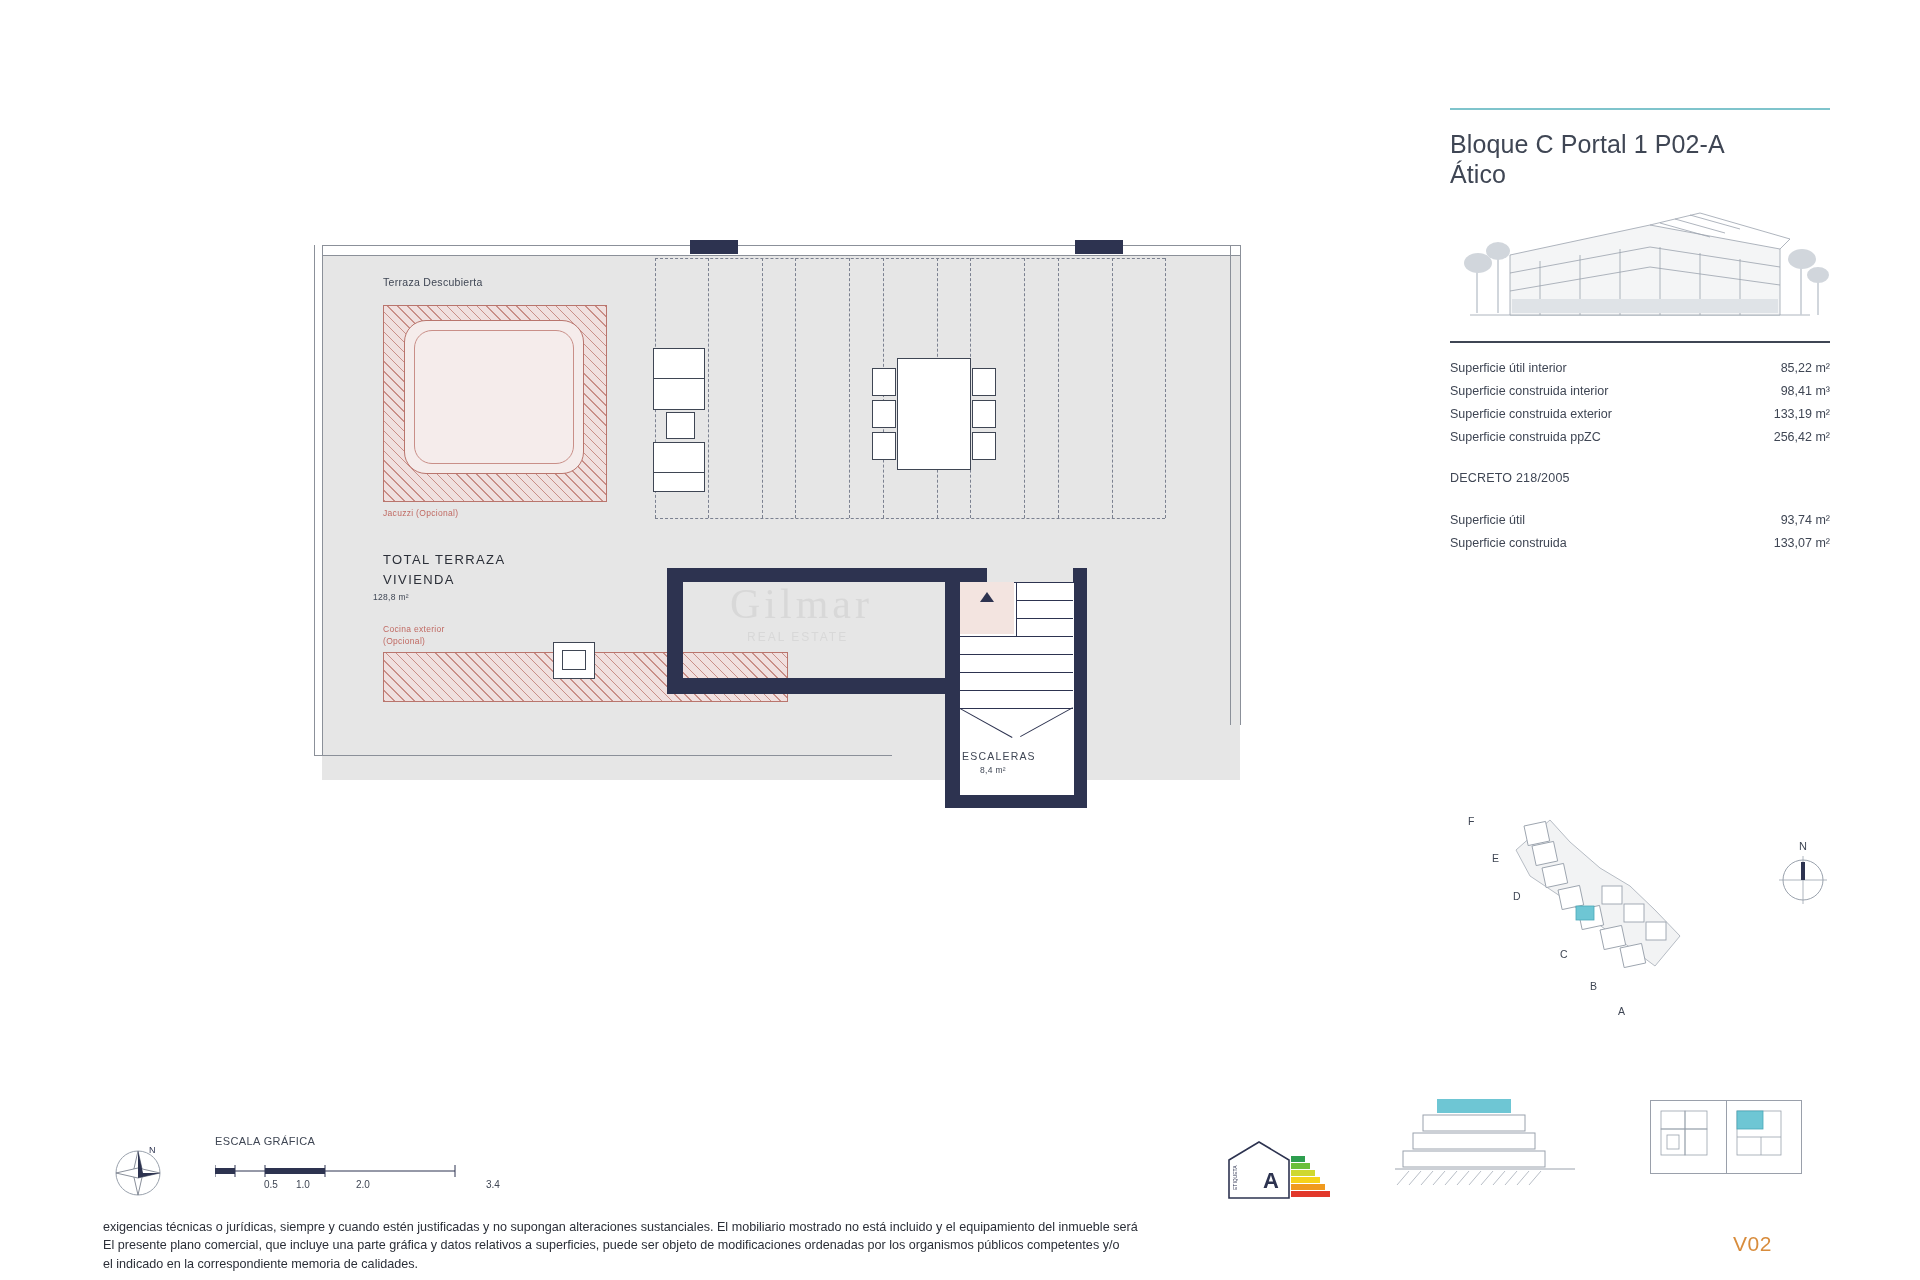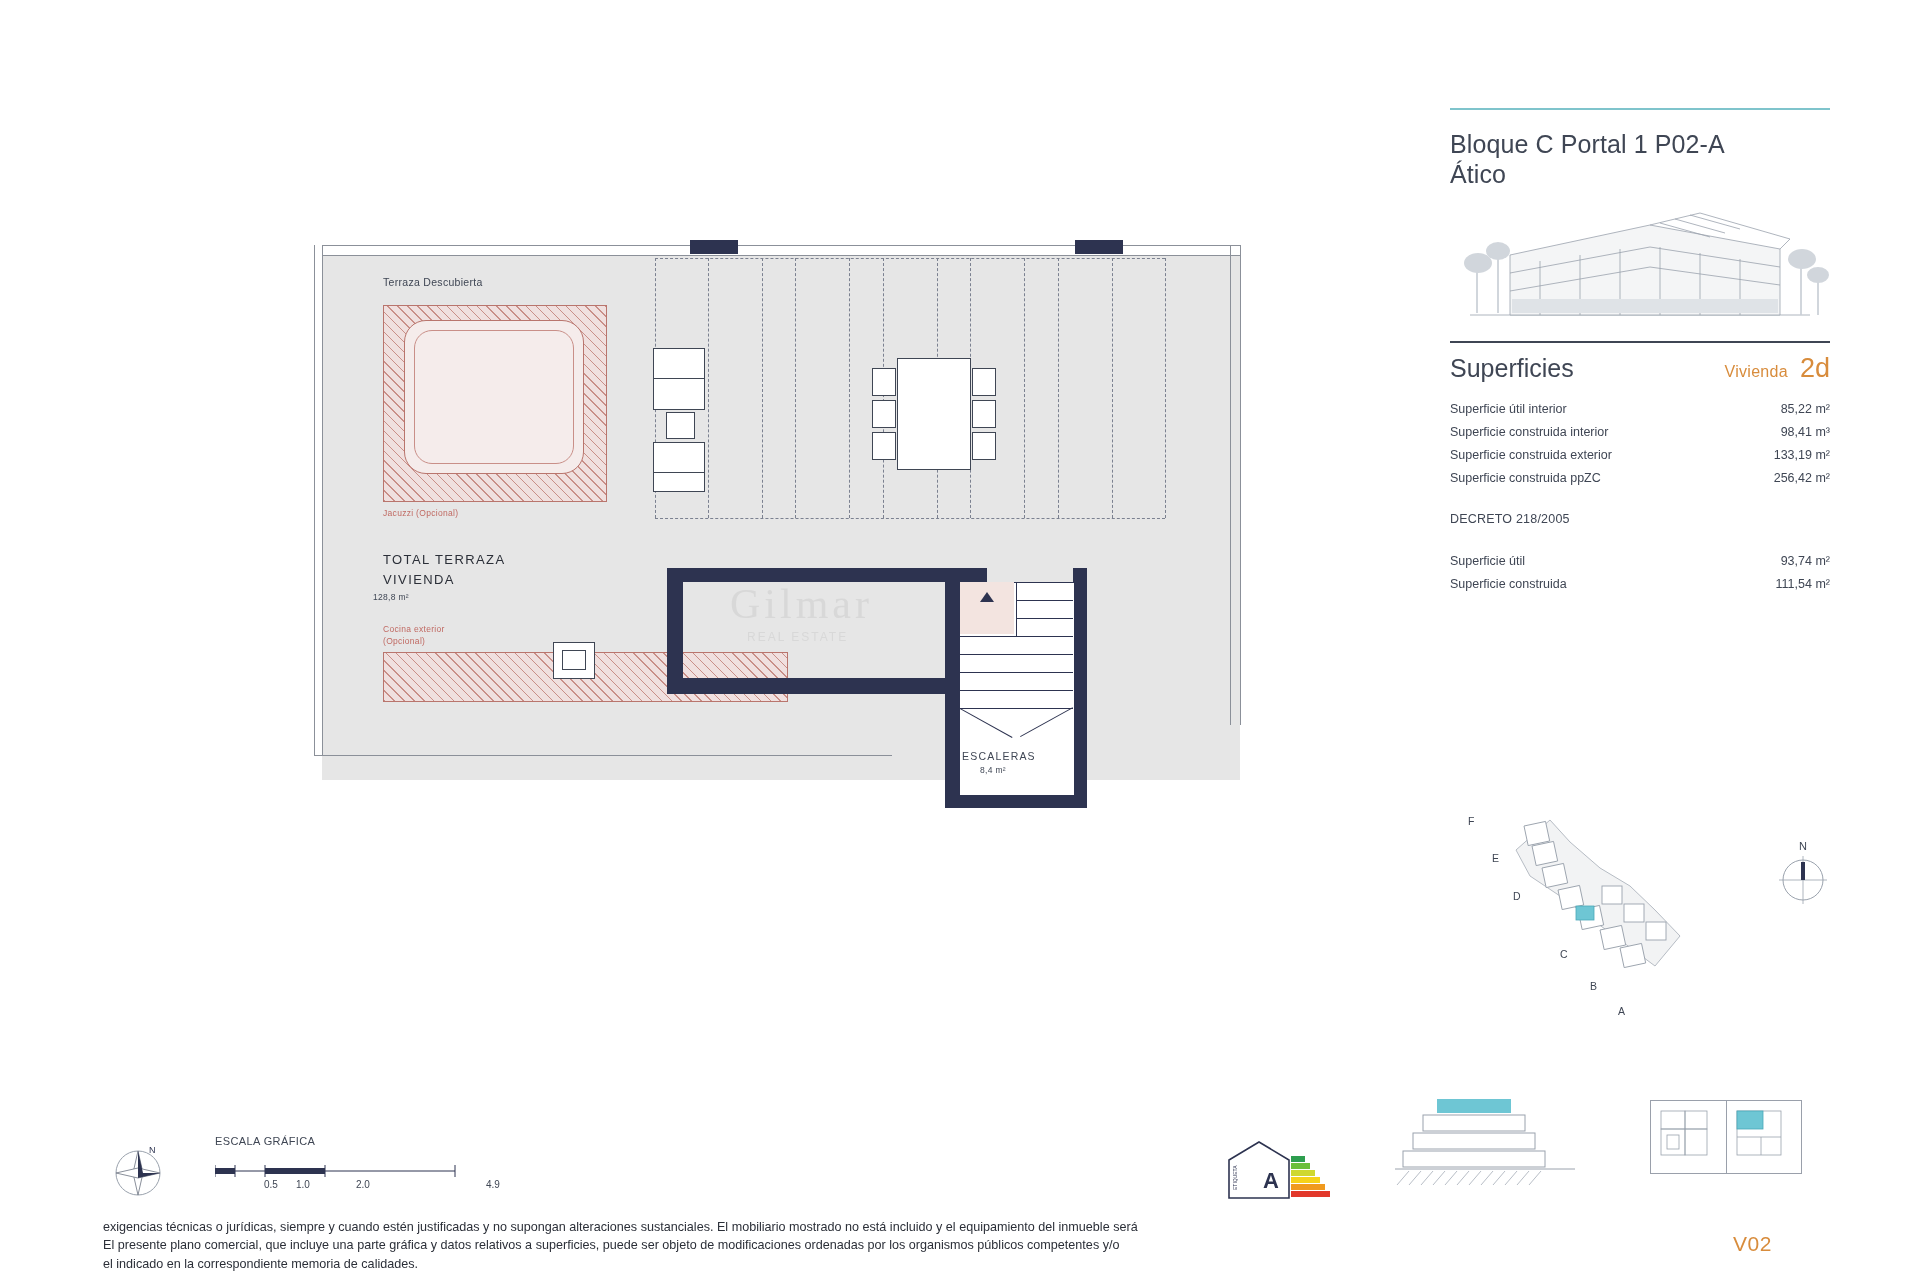--- a/index.html
+++ b/index.html
@@ -414,27 +414,20 @@
           <rect x="367" y="72" width="2" height="40"></rect>
         </g>
         <g fill="#dfe3e7">
           <rect x="62" y="96" width="266" height="14"></rect>
         </g>
       </svg>
     </div>
 
     <div class="sup-rule"></div>
 
-    <div class="sup-head">
-      <h2>Superficies</h2>
-      <div class="sup-viv">
-        <span class="lbl" style="position:static;font-size:16px;color:#d88c3c;">Vivienda</span>
-        <span class="val">2d</span>
-      </div>
-    </div>
 
     <table class="sup-table">
       <tbody>
           <tr>
         <td>Superficie útil interior</td>
         <td class="v">85,22 m²</td>
       </tr>
       <tr>
         <td>Superficie construida interior</td>
         <td class="v">98,41 m³</td>
@@ -452,21 +445,21 @@
 
     <div class="decreto">DECRETO 218/2005</div>
     <table class="sup-table" style="margin-top:24px;">
       <tbody>
           <tr>
         <td>Superficie útil</td>
         <td class="v">93,74 m²</td>
       </tr>
       <tr>
         <td>Superficie construida</td>
-        <td class="v">111,54 m²</td>
+        <td class="v">133,07 m²</td>
       </tr>
     </tbody>
       </table>
   </div>
 
   <div class="sitemap">
     <svg width="380" height="250" viewBox="0 0 380 250">
       <g stroke="#b6bcc4" stroke-width="1" fill="#f2f3f4">
         <path d="M66 60 L100 30 L120 52 L150 78 L180 96 L205 120 L230 146 L205 176 L170 150 L140 128 L110 106 L80 86 Z"></path>
       </g>
@@ -585,21 +578,21 @@
       <line x1="50" y1="8" x2="50" y2="20" stroke="#2d3350" stroke-width="1"></line>
       <line x1="110" y1="8" x2="110" y2="20" stroke="#2d3350" stroke-width="1"></line>
       <line x1="240" y1="8" x2="240" y2="20" stroke="#2d3350" stroke-width="1"></line>
       <rect x="0" y="11" width="20" height="6" fill="#2d3350"></rect>
       <rect x="50" y="11" width="60" height="6" fill="#2d3350"></rect>
     </svg>
     <div class="scale-nums">
       <span style="left:10px;">0.5</span>
       <span style="left:42px;">1.0</span>
       <span style="left:102px;">2.0</span>
-      <span style="left:232px;">4.9</span>
+      <span style="left:232px;">3.4</span>
     </div>
   </div>
 
   <div class="disclaimer">
     <div>exigencias técnicas o jurídicas, siempre y cuando estén justificadas y no supongan alteraciones sustanciales. El mobiliario mostrado no está incluido y el equipamiento del inmueble será</div>
     <div>El presente plano comercial, que incluye una parte gráfica y datos relativos a superficies, puede ser objeto de modificaciones ordenadas por los organismos públicos competentes y/o</div>
     <div>el indicado en la correspondiente memoria de calidades.</div>
   </div>
 
 </div>

